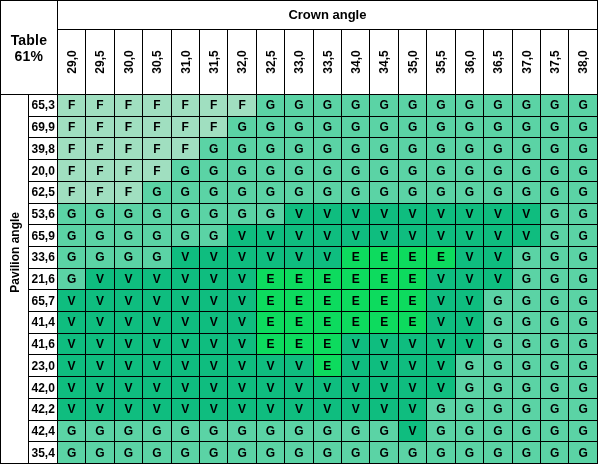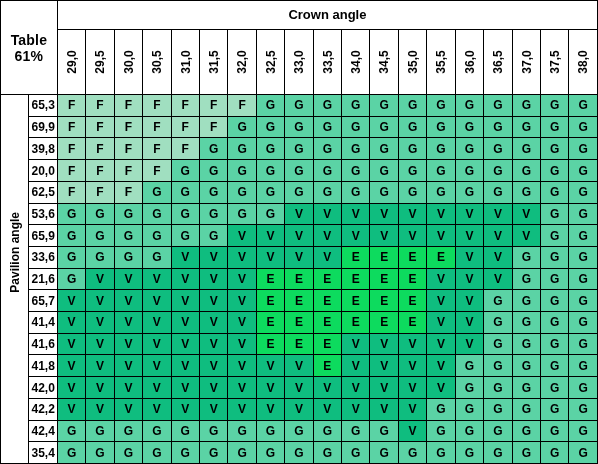--- a/index.html
+++ b/index.html
@@ -424,21 +424,21 @@
           <td class="cell V" style="background-color: rgb(15, 189, 127);">V</td>
           <td class="cell V" style="background-color: rgb(15, 189, 127);">V</td>
           <td class="cell V" style="background-color: rgb(15, 189, 127);">V</td>
           <td class="cell V" style="background-color: rgb(15, 189, 127);">V</td>
           <td class="cell G" style="background-color: rgb(91, 211, 165);">G</td>
           <td class="cell G" style="background-color: rgb(91, 211, 165);">G</td>
           <td class="cell G" style="background-color: rgb(91, 211, 165);">G</td>
           <td class="cell G" style="background-color: rgb(91, 211, 165);">G</td>
         </tr>
         <tr>
-          <td class="rowhead">41,8</td>
+          <td class="rowhead">23,0</td>
           <td class="cell V" style="background-color: rgb(15, 189, 127);">V</td>
           <td class="cell V" style="background-color: rgb(15, 189, 127);">V</td>
           <td class="cell V" style="background-color: rgb(15, 189, 127);">V</td>
           <td class="cell V" style="background-color: rgb(15, 189, 127);">V</td>
           <td class="cell V" style="background-color: rgb(15, 189, 127);">V</td>
           <td class="cell V" style="background-color: rgb(15, 189, 127);">V</td>
           <td class="cell V" style="background-color: rgb(15, 189, 127);">V</td>
           <td class="cell V" style="background-color: rgb(15, 189, 127);">V</td>
           <td class="cell V" style="background-color: rgb(15, 189, 127);">V</td>
           <td class="cell E" style="background-color: rgb(13, 219, 94);">E</td>

